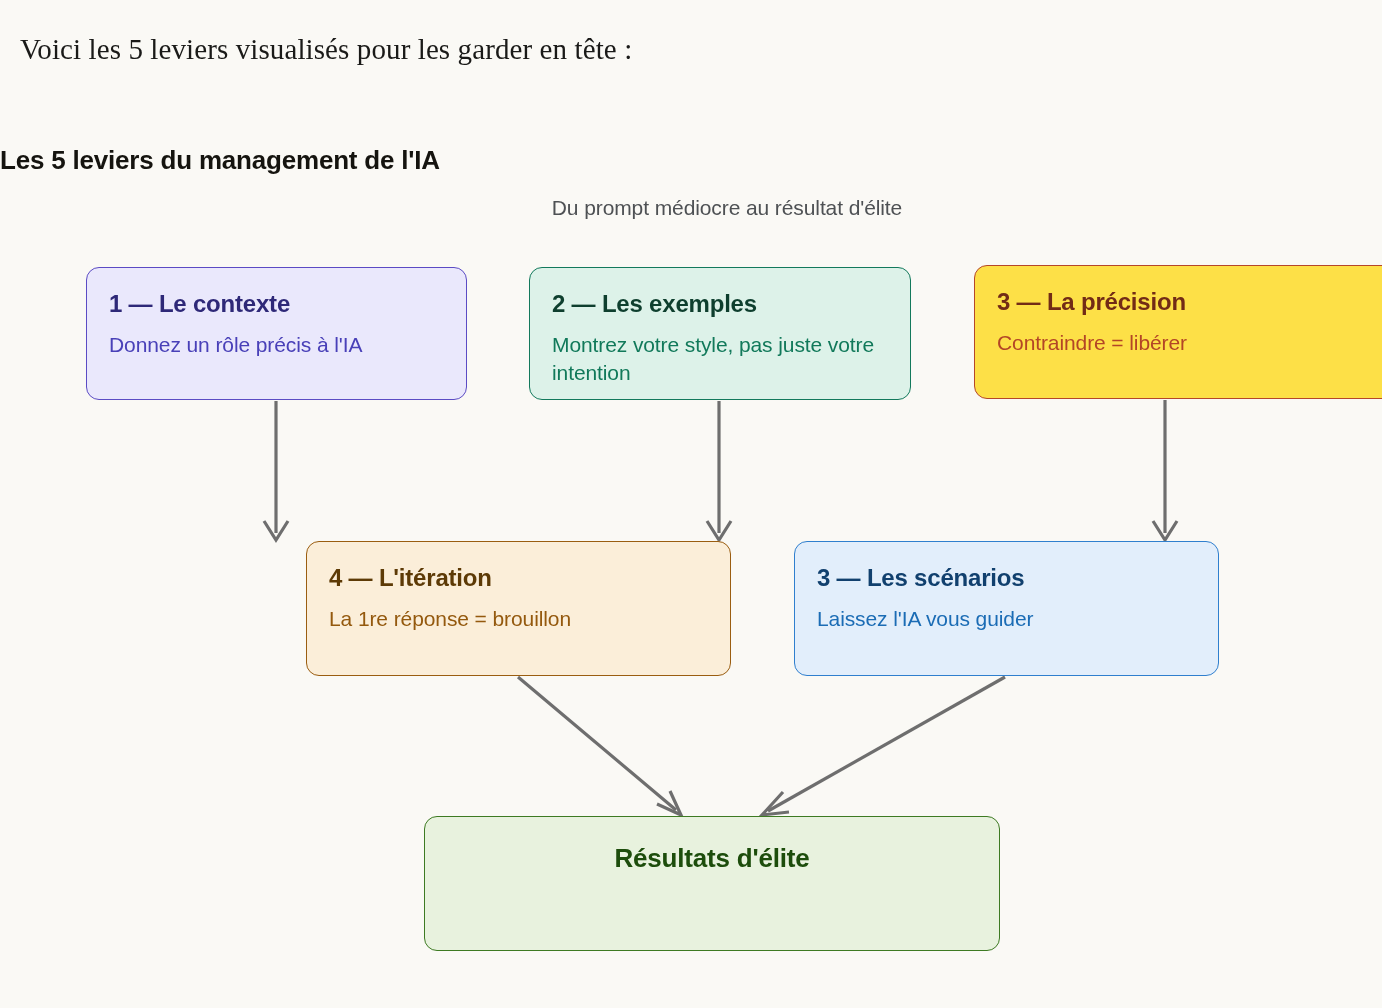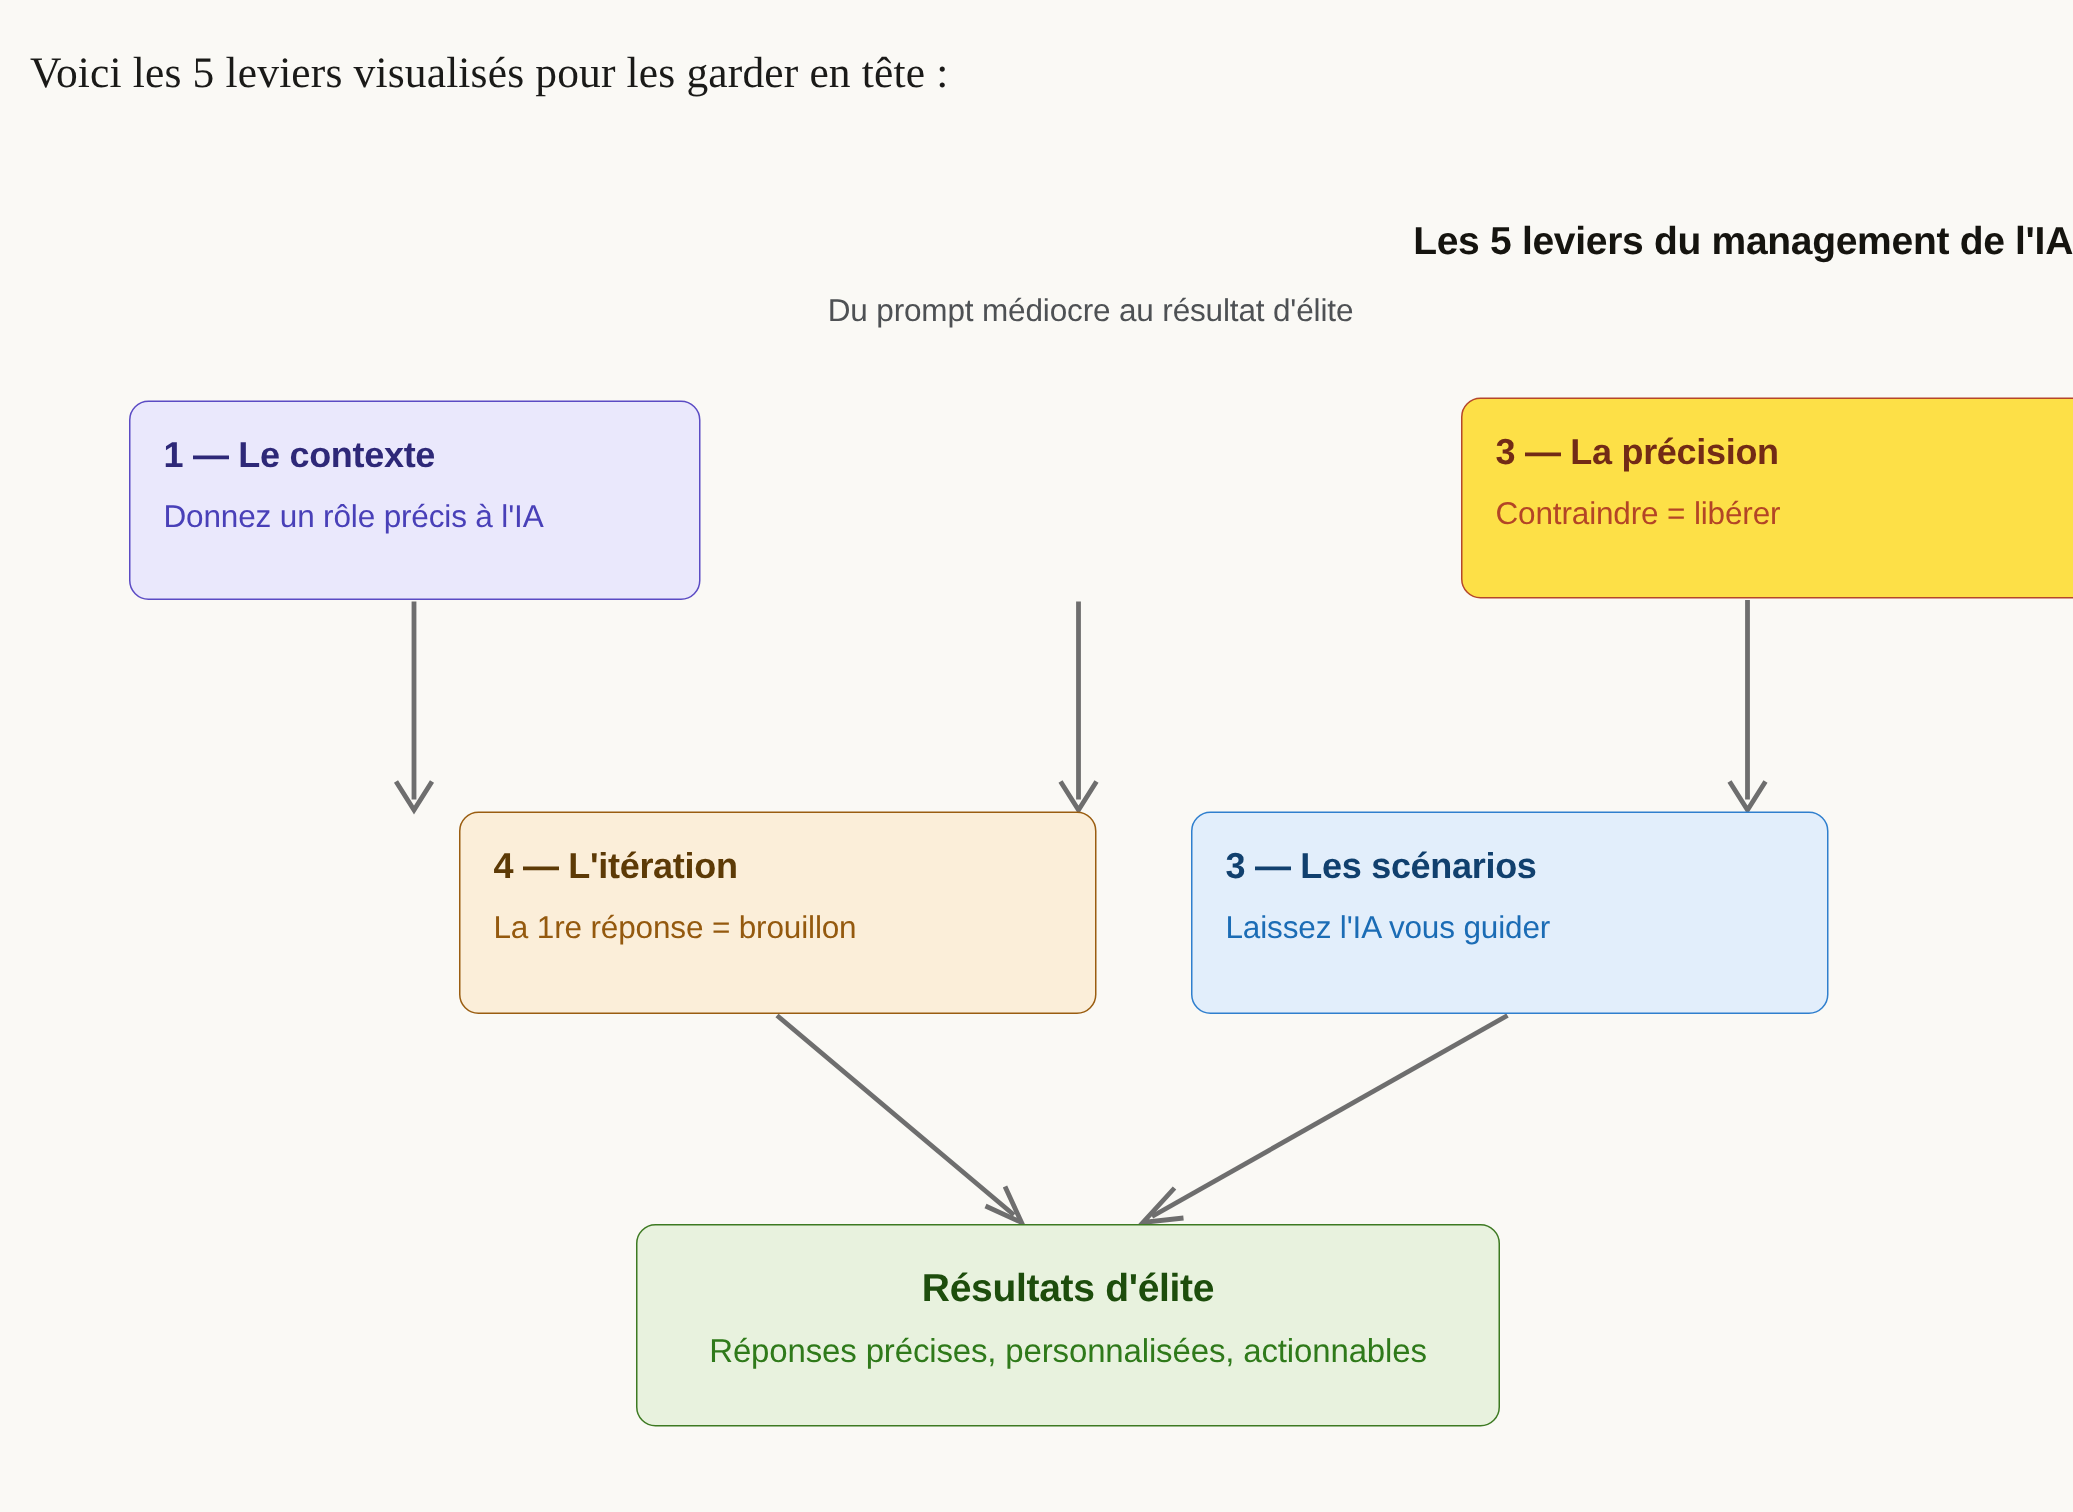--- a/index.html
+++ b/index.html
@@ -29,21 +29,21 @@
     left: 0;
     top: 0;
     width: 1382px;
     height: 1008px;
   }
   .diagram-title {
     position: absolute;
     left: 0;
     top: 145px;
     width: 1382px;
-    text-align: right;
+    text-align: left;
     font-size: 26px;
     font-weight: bold;
     color: #15140f;
     letter-spacing: -0.2px;
   }
   .diagram-subtitle {
     position: absolute;
     left: 0;
     top: 196px;
     width: 1382px;
@@ -173,34 +173,37 @@
       <line x1="1005" y1="677" x2="768" y2="811"></line>
       <path d="M 783 792 L 762 815 L 789 812" stroke-linejoin="miter"></path>
     </g>
   </svg>
 
   <div class="node nowrap" id="node-1">
     <div class="n-title">1 — Le contexte</div>
     <div class="n-sub">Donnez un rôle précis à l'IA</div>
   </div>
 
+  <div class="node" id="node-2">
+    <div class="n-title">2 — Les exemples</div>
+    <div class="n-sub">Montrez votre style, pas juste votre intention</div>
+  </div>
 
   <div class="node nowrap" id="node-3">
     <div class="n-title">3 — La précision</div>
     <div class="n-sub">Contraindre = libérer</div>
   </div>
 
   <div class="node nowrap" id="node-4">
     <div class="n-title">4 — L'itération</div>
     <div class="n-sub">La 1re réponse = brouillon</div>
   </div>
 
   <div class="node nowrap" id="node-5">
     <div class="n-title">3 — Les scénarios</div>
     <div class="n-sub">Laissez l'IA vous guider</div>
   </div>
 
   <div class="node" id="node-result">
     <div class="n-title">Résultats d'élite</div>
-    <div class="n-sub">Réponses précises, personnalisées, actionnables</div>
   </div>
 
 </div>
 
 </body></html>

